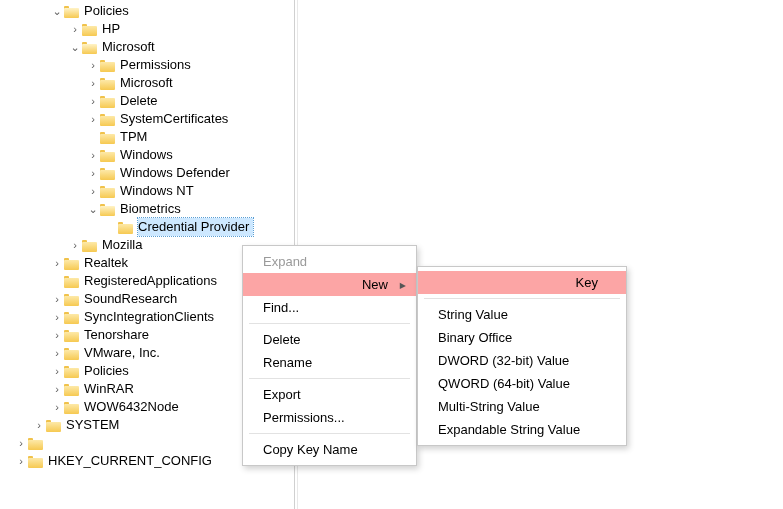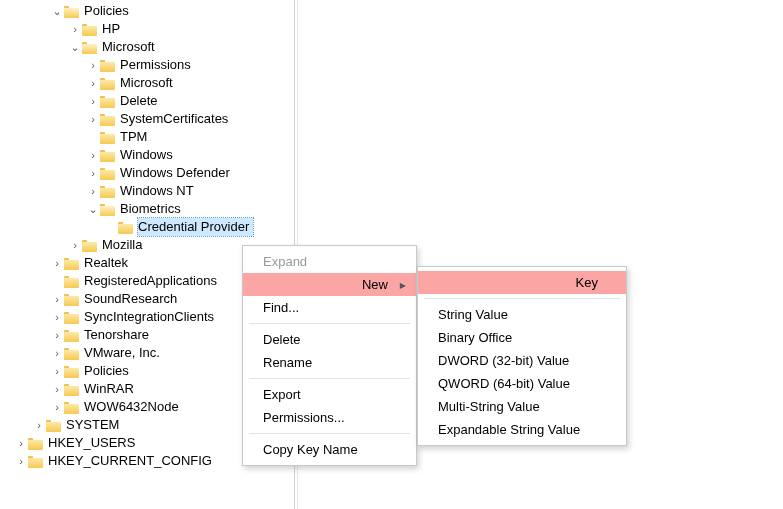--- a/index.html
+++ b/index.html
@@ -255,21 +255,20 @@
       <div class="row">
         <span class="indent" style="width: 32px;"></span>
         <span class="tw">›</span>
         <span class="folder"></span>
         <span class="label">SYSTEM</span>
       </div>
       <div class="row">
         <span class="indent" style="width: 14px;"></span>
         <span class="tw">›</span>
         <span class="folder"></span>
-        <span class="label">HKEY_USERS</span>
       </div>
       <div class="row">
         <span class="indent" style="width: 14px;"></span>
         <span class="tw">›</span>
         <span class="folder"></span>
         <span class="label">HKEY_CURRENT_CONFIG</span>
       </div>
     </div>
 </div>
 <div class="divider"></div>

